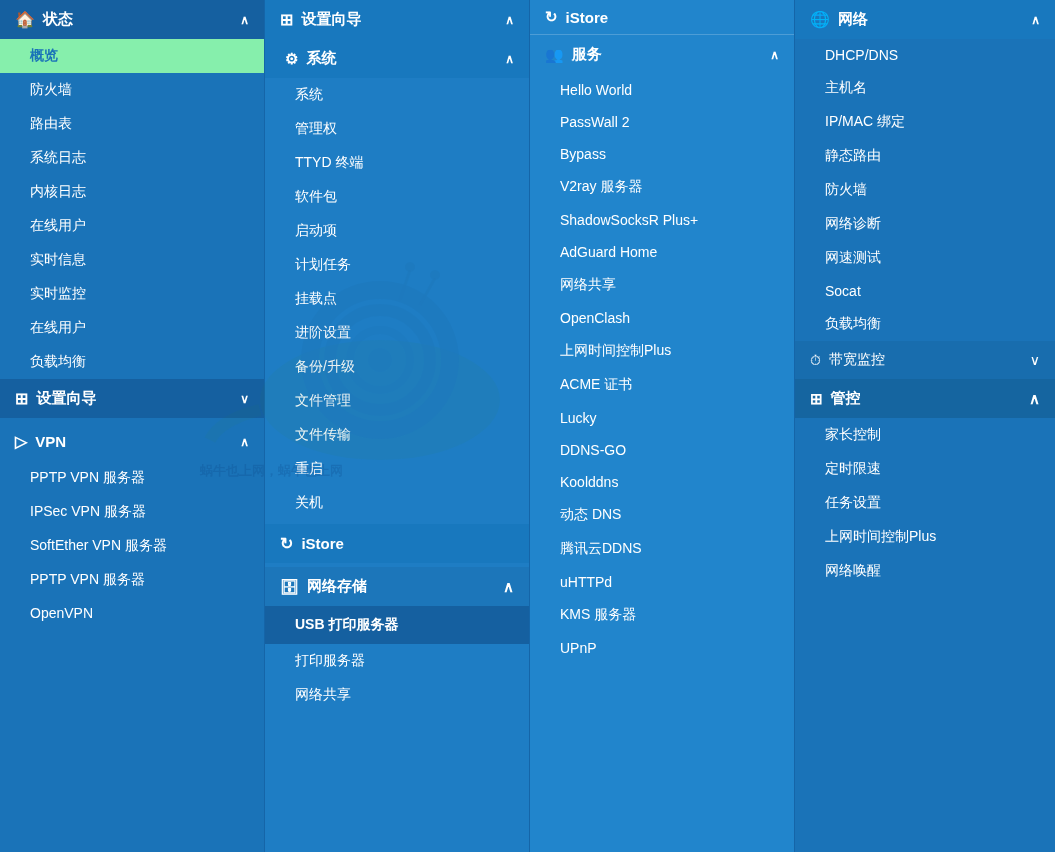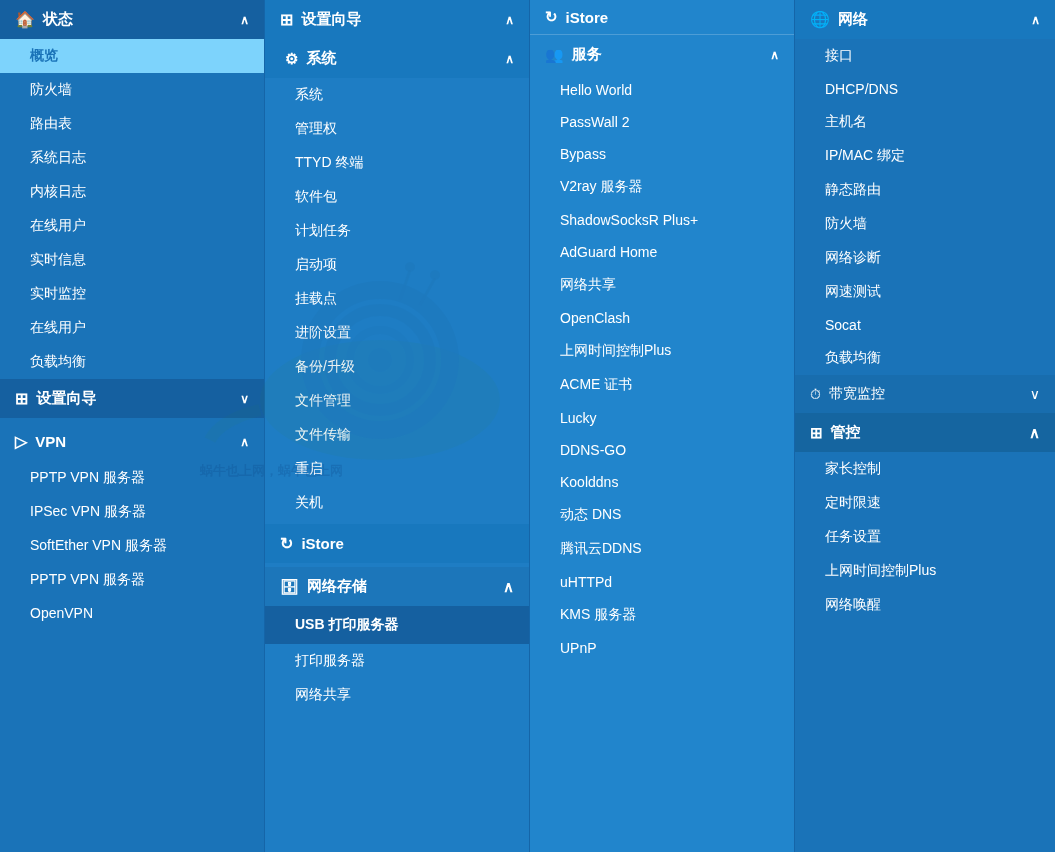--- a/index.html
+++ b/index.html
@@ -61,21 +61,21 @@
     
     .nav-item {
       padding: 8px 15px 8px 30px;
       color: white;
       cursor: pointer;
       font-size: 14px;
       white-space: nowrap;
     }
 
     .nav-item.active {
-      background: #7dd3fc;
+      background: #86efac;
       color: #1a73b8;
       font-weight: bold;
     }
 
     
     .sub-section-header {
       display: flex;
       align-items: center;
       padding: 10px 15px;
       color: white;
@@ -242,22 +242,22 @@
     <div class="sub-section-header" style="background:#1878be; padding-left:20px;">
       <span class="icon">⚙</span>
       <span>系统</span>
       <span class="arrow">∧</span>
     </div>
 
     <div class="nav-item"><span>系统</span></div>
     <div class="nav-item"><span>管理权</span></div>
     <div class="nav-item"><span>TTYD 终端</span></div>
     <div class="nav-item"><span>软件包</span></div>
+    <div class="nav-item"><span>启动项</span></div>
     <div class="nav-item"><span>计划任务</span></div>
-    <div class="nav-item"><span>启动项</span></div>
     <div class="nav-item"><span>挂载点</span></div>
     <div class="nav-item"><span>进阶设置</span></div>
     <div class="nav-item"><span>备份/升级</span></div>
     <div class="nav-item"><span>文件管理</span></div>
     <div class="nav-item"><span>文件传输</span></div>
     <div class="nav-item"><span>重启</span></div>
     <div class="nav-item"><span>关机</span></div>
 
     <div class="section-header" style="background:#1878be; margin-top:4px;">
       <span class="icon">↻</span>
@@ -311,21 +311,20 @@
   </div>
 
   <div class="col col-4">
 
     <div class="section-header" style="background:#1878be;">
       <span class="icon">🌐</span>
       <span>网络</span>
       <span class="arrow">∧</span>
     </div>
 
-    <div class="nav-item"><span>接口</span></div>
     <div class="nav-item"><span>DHCP/DNS</span></div>
     <div class="nav-item"><span>主机名</span></div>
     <div class="nav-item"><span>IP/MAC 绑定</span></div>
     <div class="nav-item"><span>静态路由</span></div>
     <div class="nav-item"><span>防火墙</span></div>
     <div class="nav-item"><span>网络诊断</span></div>
     <div class="nav-item"><span>网速测试</span></div>
     <div class="nav-item"><span>Socat</span></div>
     <div class="nav-item"><span>负载均衡</span></div>
 

